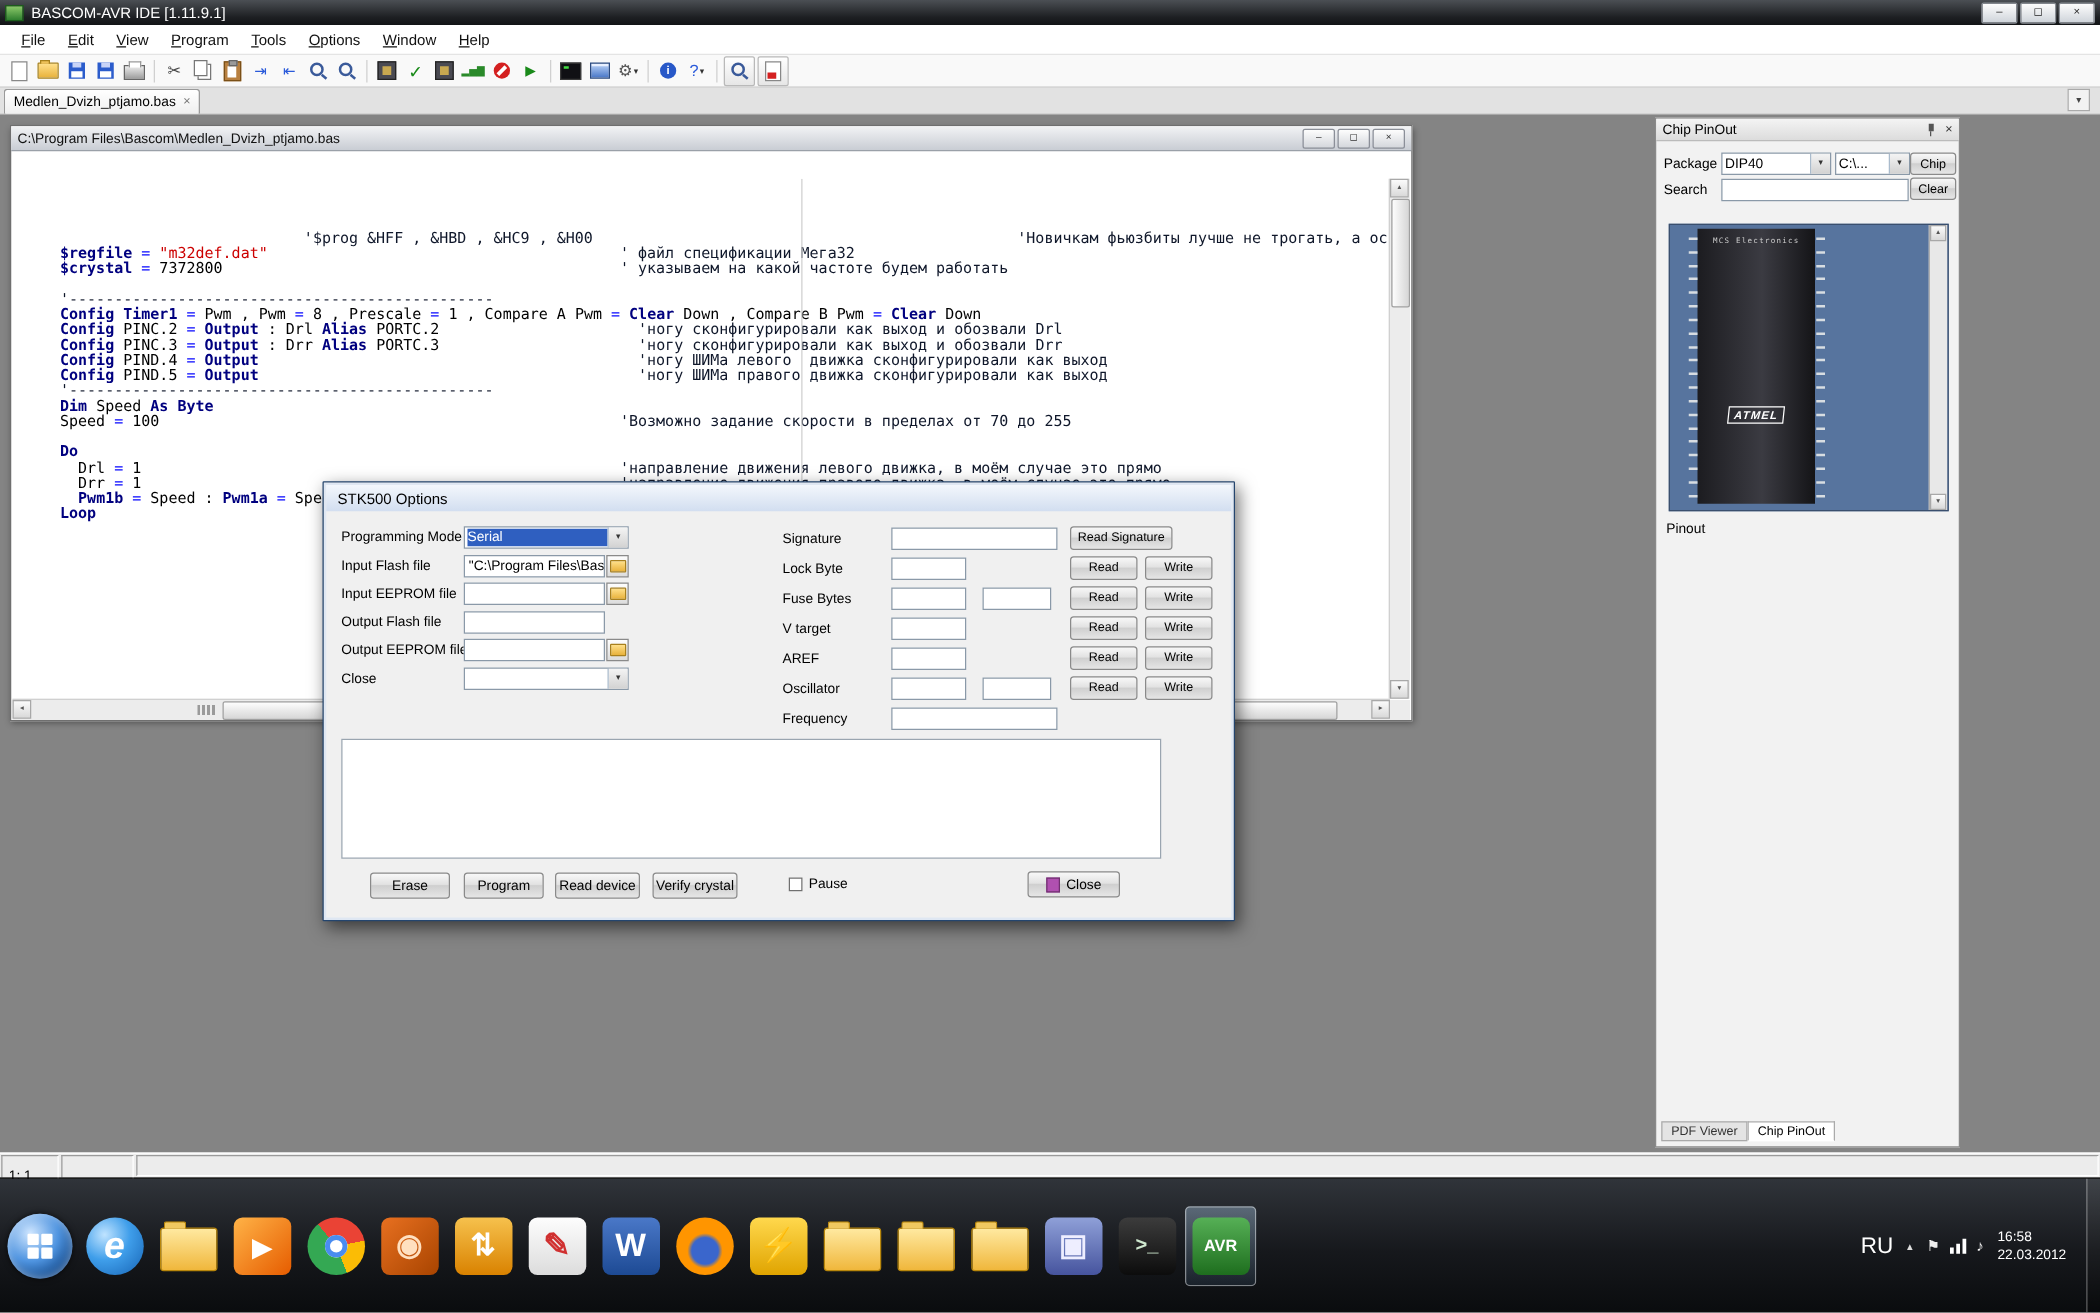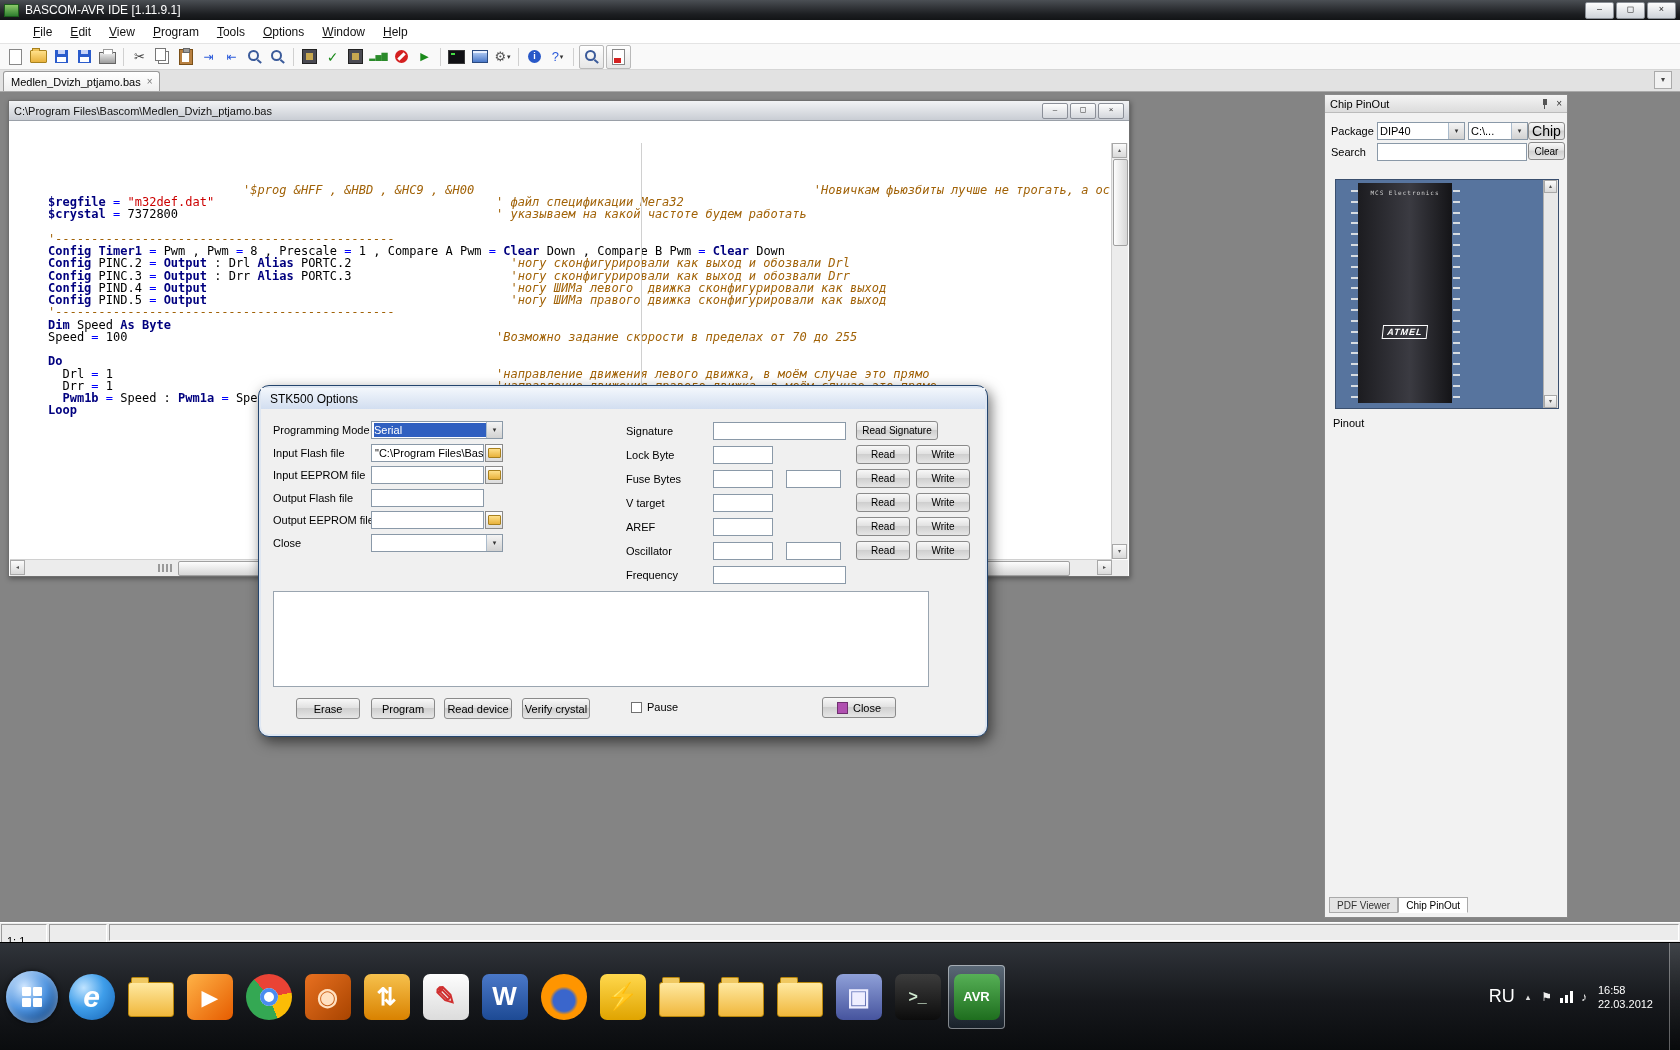--- a/index.html
+++ b/index.html
@@ -4,21 +4,21 @@
 <style>
 html,body{margin:0;padding:0}
 #screen{position:relative;width:1680px;height:1050px;background:#848484;font-family:"Liberation Sans",sans-serif;overflow:hidden}
 
 #titlebar{position:absolute;left:0;top:0;width:100%;height:20px;background:linear-gradient(#4b4f54,#1d1f22 70%,#121416);display:flex;align-items:center;padding-left:4px;box-sizing:border-box}
 .app-ico{width:13px;height:11px;background:linear-gradient(#8cc96a,#2f7f2f);border:1px solid #1c5c1c;margin-right:6px}
 #win-title{color:#fff;font-size:12px}
 .cap-btns{margin-left:auto;display:flex;gap:2px;padding-right:4px}
 .cap-btn{width:27px;height:15px;background:linear-gradient(#fdfdfd,#cfd4da);border:1px solid #8a8f96;border-radius:2px;font-size:9px;line-height:13px;text-align:center;color:#222}
 
-#menubar{position:absolute;top:20px;left:0;width:100%;height:24px;background:#fff;border-bottom:1px solid #e4e4e4;display:flex;align-items:center;padding-left:24px;box-sizing:border-box}
+#menubar{position:absolute;top:20px;left:0;width:100%;height:24px;background:#fff;border-bottom:1px solid #e4e4e4;display:flex;align-items:center;padding-left:8px;box-sizing:border-box}
 .menu-item{display:inline-block;font-size:12px;color:#111;padding:3px 9px}
 .menu-item::first-letter{text-decoration:underline}
 
 #toolbar{position:absolute;top:44px;left:0;width:100%;height:26px;background:#f9f9f9;border-bottom:1px solid #d6d6d6;display:flex;align-items:center;padding-left:4px;box-sizing:border-box}
 .tbicon{width:23px;height:22px;display:flex;align-items:center;justify-content:center;position:relative}
 .tbicon.raised{border:1px solid #b9b9b9;background:linear-gradient(#fff,#e6e6e6);border-radius:2px;margin:0 1px}
 .dd{font-size:7px;color:#333;margin-left:1px}
 .sep{width:1px;height:18px;background:#d0d0d0;margin:0 4px}
 .i-page{width:11px;height:14px;background:#fff;border:1px solid #888;display:inline-block}
 .i-folder{width:15px;height:11px;background:linear-gradient(#ffe08a,#e8b23c);border:1px solid #a8821e;border-radius:1px;display:inline-block;position:relative}
@@ -63,34 +63,34 @@
 #nav-label{flex:1;margin-right:4px}
 .nav-combo::after{content:"▾";position:absolute;right:1px;top:1px;bottom:1px;width:15px;background:linear-gradient(#f4f4f4,#d6d6d6);border-left:1px solid #bbb;font-size:7px;text-align:center;line-height:14px;color:#444}
 .ed-code{position:absolute;left:1px;right:17px;top:42px;bottom:17px;background:#fff;overflow:hidden;font-family:"DejaVu Sans Mono",monospace;font-size:12px;line-height:12.25px;white-space:pre;padding:4px 0 0 38px;box-sizing:border-box}
 .margin-line{position:absolute;left:631px;top:0;bottom:0;width:1px;background:#d0d0d0}
 .code-line{height:12.25px}
 .sk{color:#00007f;font-weight:bold}
 .sp{color:#000}
 .so{color:#0000ff}
 .ss{color:#cc0000}
 .sn{color:#000}
-.sc{color:#a16207;font-style:italic}
+.sc{color:#0f172a;}
 .ed-vscroll{position:absolute;right:1px;top:42px;bottom:17px;width:16px;background:#ececec;border-left:1px solid #d0d0d0}
 .sb-btn{position:absolute;width:15px;height:15px;background:linear-gradient(#fbfbfb,#d9d9d9);border:1px solid #a8a8a8;box-sizing:border-box;font-size:6px;text-align:center;line-height:13px;color:#555}
 #vs-up{top:0;left:0}
 #vs-dn{bottom:0;left:0}
 #vs-thumb{position:absolute;left:1px;top:16px;width:13px;height:85px;background:linear-gradient(90deg,#fdfdfd,#d6d6d6);border:1px solid #a0a0a0;border-radius:2px}
 .ed-hscroll{position:absolute;left:1px;right:17px;bottom:0;height:16px;background:#ececec;border-top:1px solid #d0d0d0}
 #hs-l{left:0;top:0}
 #hs-r{right:0;top:0}
 .hatch{position:absolute;left:148px;top:4px;width:14px;height:8px;background:repeating-linear-gradient(90deg,#9a9a9a 0 2px,transparent 2px 4px)}
 #hs-thumb{position:absolute;left:168px;right:42px;top:1px;height:13px;background:linear-gradient(#fdfdfd,#d6d6d6);border:1px solid #a0a0a0;border-radius:2px}
 .ed-corner{position:absolute;right:1px;bottom:0;width:16px;height:16px;background:#ececec}
 
-#dlg{position:absolute;left:258px;top:293px;width:730px;height:352px;background:#f0f0f0;border:1px solid #24456e;box-shadow:3px 5px 14px rgba(0,0,0,.55),inset 0 0 0 2px #dfe7f2;border-radius:11px;box-sizing:border-box}
+#dlg{position:absolute;left:258px;top:293px;width:730px;height:352px;background:#f0f0f0;border:1px solid #24456e;box-shadow:3px 5px 14px rgba(0,0,0,.55),inset 0 0 0 2px #dfe7f2;border-radius:1px;box-sizing:border-box}
 .dlg-title{position:absolute;left:2px;top:2px;right:2px;height:21px;background:linear-gradient(#f3f7fc,#d2def0);display:flex;align-items:center;padding-left:9px;font-size:12px;color:#000}
 #dlg-left{position:absolute;left:14px;top:30px;width:348px;height:170px}
 #dlg-right{position:absolute;left:367px;top:30px;width:350px;height:185px}
 .dlg-lrow,.dlg-rrow{position:absolute;height:20px;left:0;right:0}
 .dlg-lbl{position:absolute;left:0;top:0;font-size:11px;line-height:18px;color:#000;white-space:nowrap}
 .tfield{position:absolute;top:0;height:18px;background:#fff;border:1px solid #8a99a8;font-size:11px;line-height:16px;padding:0 3px;box-sizing:border-box;overflow:hidden;white-space:nowrap}
 .combo{position:absolute;top:0;height:18px;background:#fff;border:1px solid #8a99a8;box-sizing:border-box}
 .cval{position:absolute;left:2px;top:1px;right:16px;font-size:11px;line-height:14px;overflow:hidden;white-space:nowrap}
 .cval.sel{background:#2f5fc0;color:#fff}
 .cb{position:absolute;right:0;top:0;bottom:0;width:15px;background:linear-gradient(#f4f4f4,#d2d2d2);border-left:1px solid #aabbcc}
@@ -107,21 +107,21 @@
 
 #panel{position:absolute;left:1324px;top:94px;width:244px;height:824px;background:#f2f2f2;border:1px solid #8a8a8a;box-sizing:border-box;font-size:11px;color:#000}
 .p-header{position:absolute;left:0;top:0;right:0;height:18px;background:linear-gradient(#f4f4f4,#dcdcdc);border-bottom:1px solid #bbb;display:flex;align-items:center;padding:0 5px;box-sizing:border-box}
 .pin-ico{margin-left:auto;width:8px;height:10px;position:relative;margin-right:7px}
 .pin-ico::before{content:"";position:absolute;left:2px;top:0;width:4px;height:6px;background:#555}
 .pin-ico::after{content:"";position:absolute;left:3px;top:6px;width:1px;height:4px;background:#555}
 .p-close{font-size:10px;color:#333}
 .p-lbl{position:absolute;font-size:11px}
 #pkg-combo{left:52px;top:27px;width:88px}
 #path-combo{left:143px;top:27px;width:60px}
-#chip-btn{right:2px;top:27px;width:37px;height:18px;font-size:14px}
+#chip-btn{right:2px;top:27px;width:37px;height:18px;font-size:10px}
 #clear-btn{right:2px;top:47px;width:37px;height:18px;font-size:10px}
 #search-field{left:52px;top:48px;width:150px}
 .viewport{position:absolute;left:10px;top:84px;width:224px;height:230px;background:#57749e;border:1px solid #3a4f6e;box-sizing:border-box;overflow:hidden}
 .chipbody{position:absolute;left:22px;top:3px;width:94px;height:220px;background:linear-gradient(90deg,#1c1c20,#3b3b42 55%,#141417)}
 .brand{position:absolute;left:0;top:6px;width:100%;text-align:center;color:#cfcfcf;font-size:6px;letter-spacing:1px;font-family:"DejaVu Sans Mono",monospace}
 .atmel{position:absolute;left:50%;transform:translateX(-50%) skewX(-6deg);top:142px;color:#fff;border:1px solid #fff;font-weight:bold;font-style:italic;font-size:9px;padding:1px 4px;letter-spacing:1px}
 .pincol{position:absolute;top:10px;bottom:10px;width:7px;display:flex;flex-direction:column;justify-content:space-between}
 #pins-left{left:15px}
 #pins-right{left:117px}
 .pin{width:7px;height:2px;background:#d8dde2}

